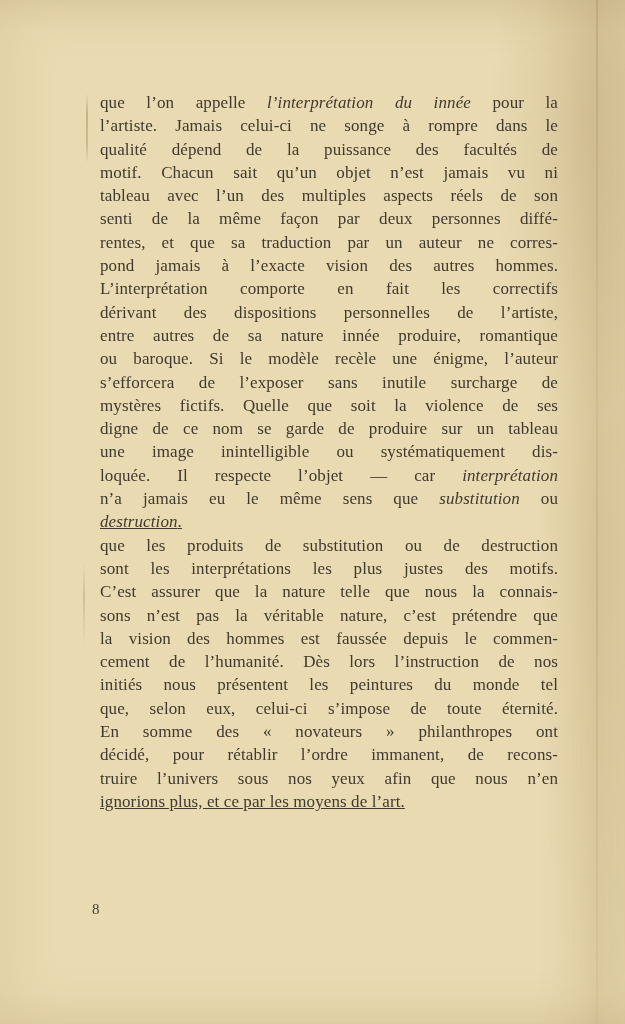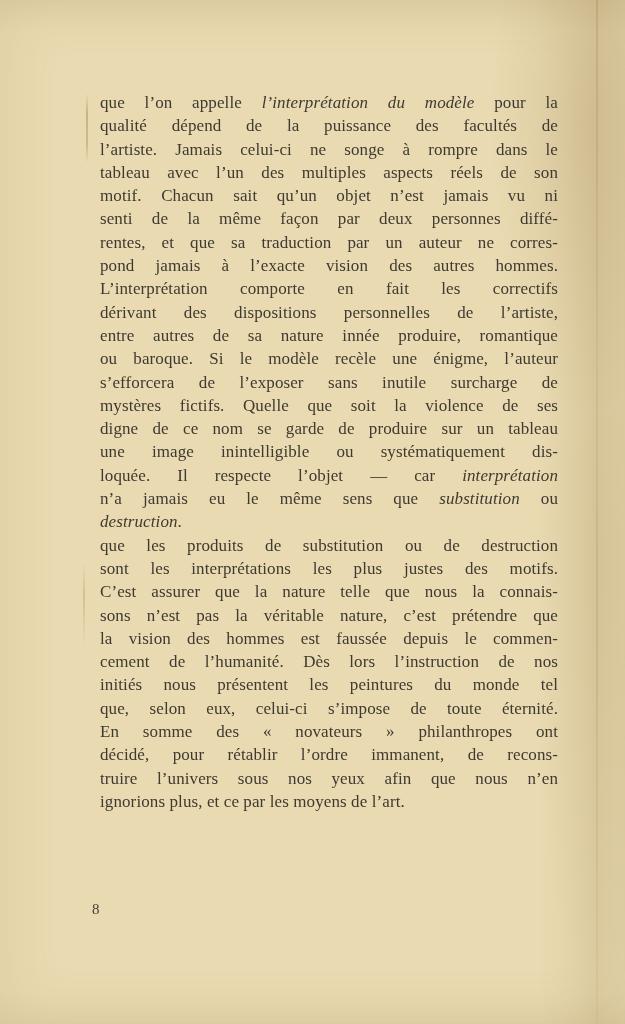--- a/index.html
+++ b/index.html
@@ -65,45 +65,46 @@
   .line {
     height: 23.3px;
     white-space: nowrap;
     text-align: justify;
     text-align-last: justify;
     text-justify: inter-word;
   }
   .line.last {
     text-align: right;
     text-align-last: left;
+    text-decoration: underline;
   }
   .line.indent { text-indent: 24px; }
   .it { font-style: italic; }
   .page-number {
     position: absolute;
     left: 92px;
     top: 901px;
     font-size: 15px;
     color: #464036;
   }
 </style>
 </head>
 <body>
 
 <div class="page">
   <div class="fold-line"></div>
   <div class="crease-1"></div>
   <div class="crease-2"></div>
   <div class="text-column" style="color: rgb(63, 58, 49);">
       <div class="para">
-        <div class="line"><span>que l’on appelle </span><span class="it">l’interprétation du modèle</span><span> pour la</span></div>
+        <div class="line"><span>que l’on appelle </span><span class="it">l’interprétation du innée</span><span> pour la</span></div>
+        <div class="line"><span>l’artiste. Jamais celui-ci ne songe à rompre dans le</span></div>
         <div class="line"><span>qualité dépend de la puissance des facultés de</span></div>
-        <div class="line"><span>l’artiste. Jamais celui-ci ne songe à rompre dans le</span></div>
+        <div class="line"><span>motif. Chacun sait qu’un objet n’est jamais vu ni</span></div>
         <div class="line"><span>tableau avec l’un des multiples aspects réels de son</span></div>
-        <div class="line"><span>motif. Chacun sait qu’un objet n’est jamais vu ni</span></div>
         <div class="line"><span>senti de la même façon par deux personnes diffé-</span></div>
         <div class="line"><span>rentes, et que sa traduction par un auteur ne corres-</span></div>
         <div class="line"><span>pond jamais à l’exacte vision des autres hommes.</span></div>
         <div class="line"><span>L’interprétation comporte en fait les correctifs</span></div>
         <div class="line"><span>dérivant des dispositions personnelles de l’artiste,</span></div>
         <div class="line"><span>entre autres de sa nature innée produire, romantique</span></div>
         <div class="line"><span>ou baroque. Si le modèle recèle une énigme, l’auteur</span></div>
         <div class="line"><span>s’efforcera de l’exposer sans inutile surcharge de</span></div>
         <div class="line"><span>mystères fictifs. Quelle que soit la violence de ses</span></div>
         <div class="line"><span>digne de ce nom se garde de produire sur un tableau</span></div>

